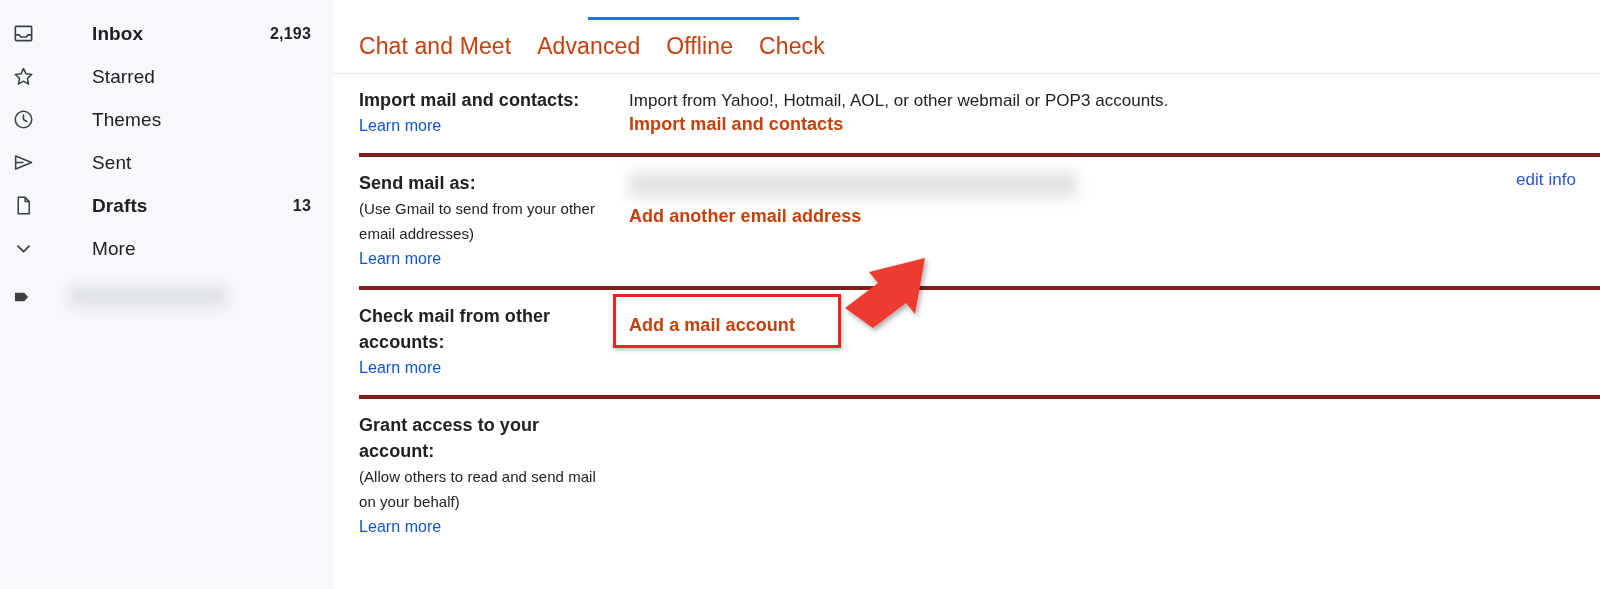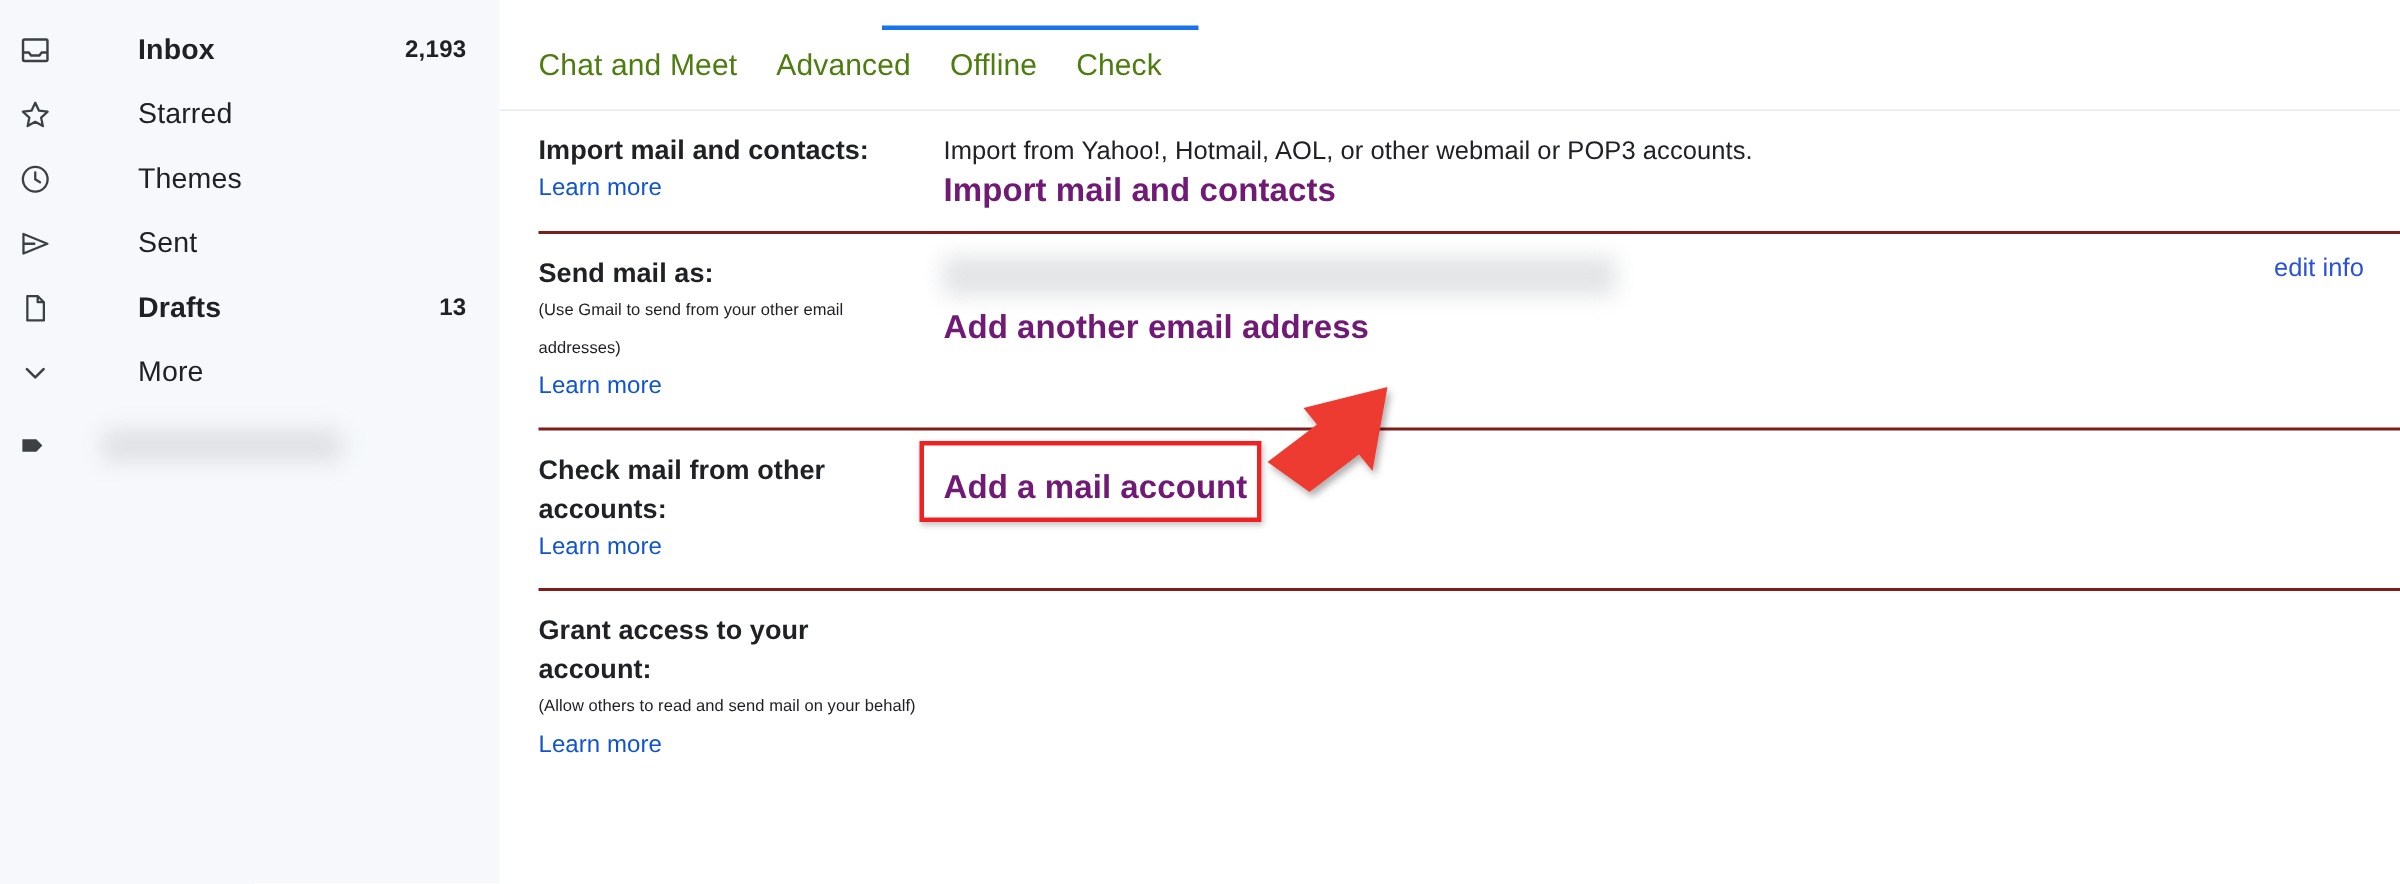--- a/index.html
+++ b/index.html
@@ -156,22 +156,22 @@
   }
   #tabs {
     position: absolute;
     left: 26px;
     top: 33px;
     display: flex;
     align-items: center;
     gap: 0;
   }
   .tab {
-    font-size: 20px;
-    color: #4d7c0f;
+    font-size: 23px;
+    color: #c2410c;
     letter-spacing: .1px;
     cursor: pointer;
     white-space: nowrap;
     padding-right: 26px;
   }
   #tabstrip-divider {
     position: absolute;
     left: 0;
     top: 73px;
     right: 0;
@@ -181,21 +181,21 @@
 
   
   #settings {
     position: relative;
     padding-left: 26px;
     padding-right: 0;
   }
   .srow {
     display: flex;
     position: relative;
-    border-top: 2px solid #7f1d1d;
+    border-top: 4px solid #7f1d1d;
   }
   .srow.first { border-top: none; }
   .scol-label {
     width: 270px;
     min-width: 270px;
     box-sizing: border-box;
     padding: 13px 14px 14px 0;
   }
   .scol-body {
     flex: 1;
@@ -212,37 +212,37 @@
   }
 
   .lbl-strong {
     font-size: 18px;
     font-weight: bold;
     color: #202124;
     line-height: 26px;
     letter-spacing: .05px;
   }
   .lbl-note-sm {
-    font-size: 11px;
+    font-size: 15px;
     color: #202124;
     line-height: 25px;
     letter-spacing: .05px;
   }
   a.link-sm {
     font-size: 16px;
     color: #1155cc;
     text-decoration: none;
     cursor: pointer;
     line-height: 26px;
     letter-spacing: .05px;
   }
   a.link-blue-strong {
-    font-size: 22px;
+    font-size: 18px;
     font-weight: bold;
-    color: #701a75;
+    color: #c2410c;
     text-decoration: none;
     cursor: pointer;
     letter-spacing: .05px;
   }
   a.link-edit {
     font-size: 17px;
     color: #2a52d8;
     text-decoration: none;
     cursor: pointer;
     letter-spacing: .05px;

